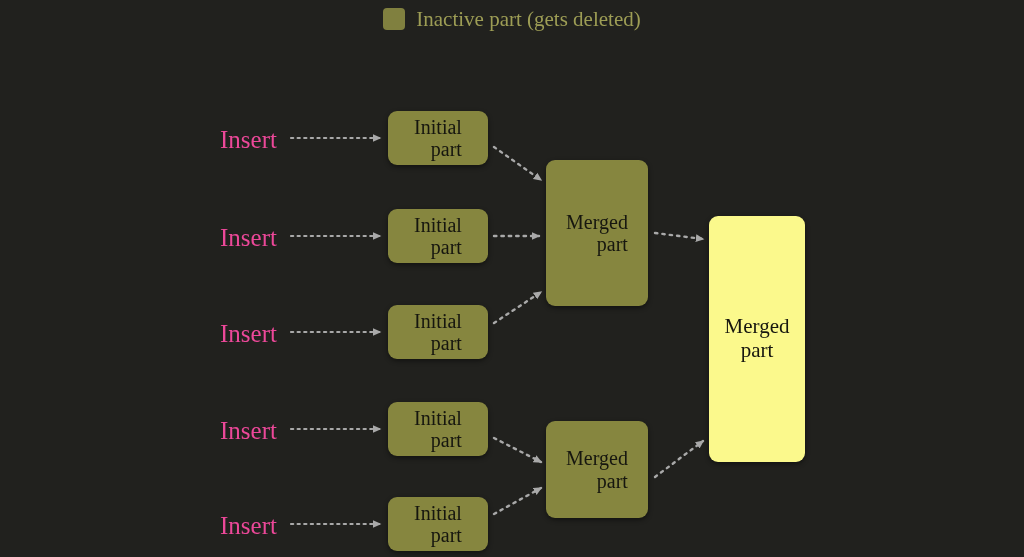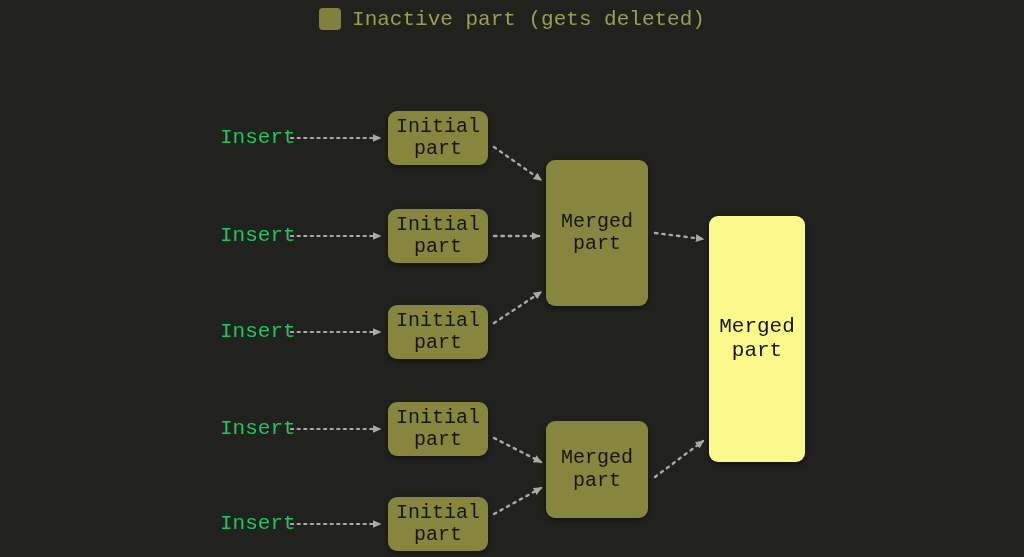--- a/index.html
+++ b/index.html
@@ -7,21 +7,21 @@
     margin: 0;
     padding: 0;
     background: #21211e;
   }
   #canvas {
     position: relative;
     width: 1024px;
     height: 557px;
     background: #21211e;
     overflow: hidden;
-    font-family: Liberation Mono, monospace;
+    font-family: Liberation Serif, serif;
     -webkit-font-smoothing: antialiased;
   }
 
   
   #legend {
     position: absolute;
     left: 0;
     top: 8px;
     width: 1024px;
     display: flex;
@@ -68,27 +68,27 @@
     display: flex;
     align-items: center;
     justify-content: center;
     text-align: center;
     color: #16160f;
     font-size: 20px;
     line-height: 1.12;
     box-shadow: 0 2px 5px rgba(0,0,0,0.45);
     white-space: pre-line;
   }
-  .node.inactive { background: #86863f; }
+  .node.inactive { background: #86863f; text-align: right; }
   .node.active   { background: #fbf98c; font-size: 21px; }
 
   .ins-label {
     position: absolute;
-    color: #22c55e;
-    font-size: 21px;
+    color: #ec4899;
+    font-size: 25px;
     line-height: 1;
     white-space: nowrap;
   }
 </style>
 </head>
 <body>
 
 <div id="canvas">
 
   <div id="legend">

